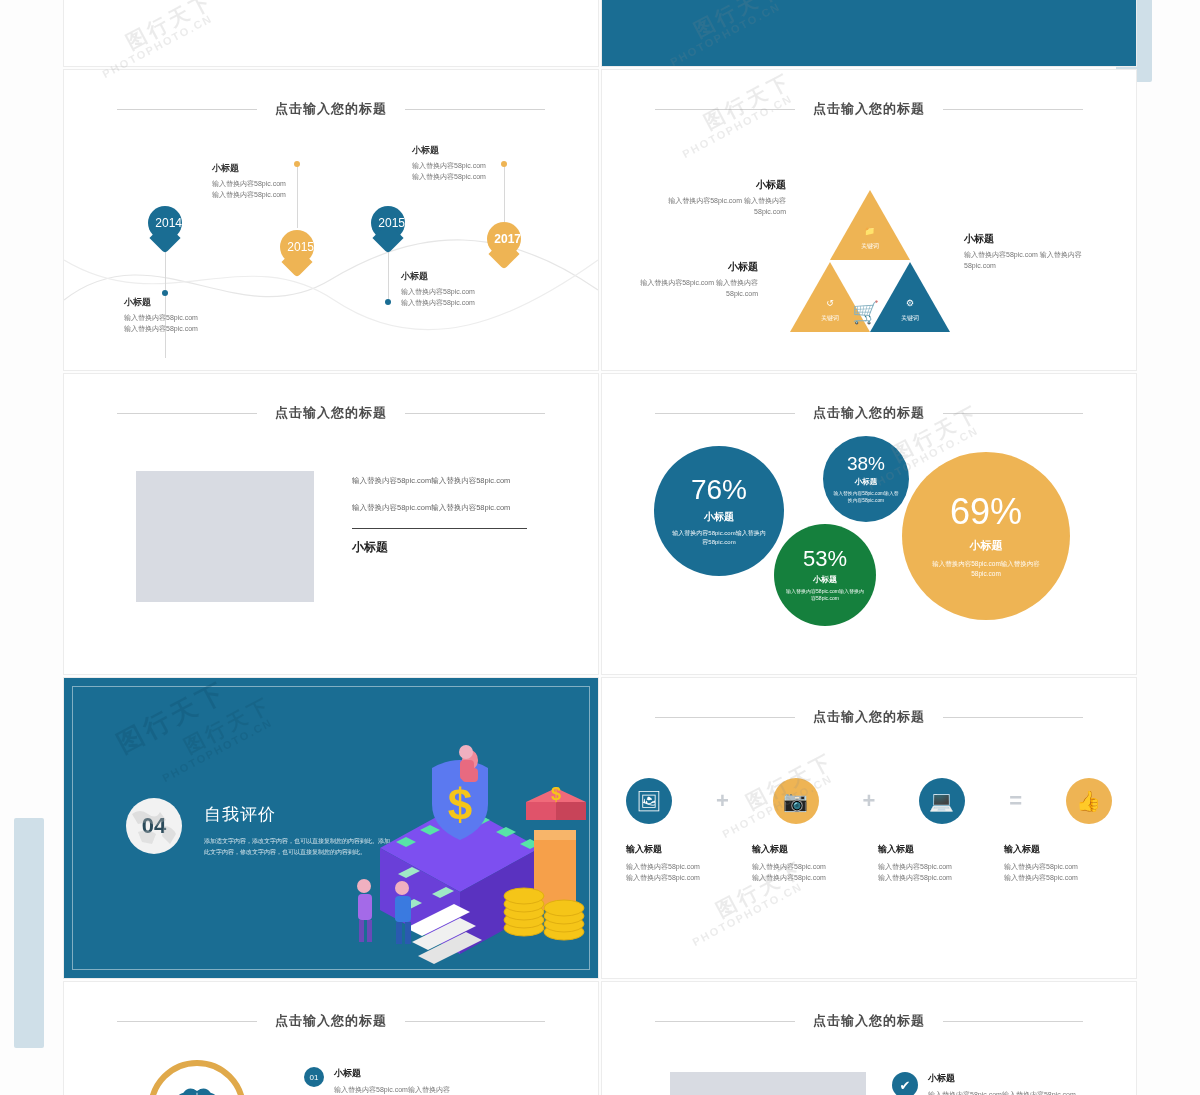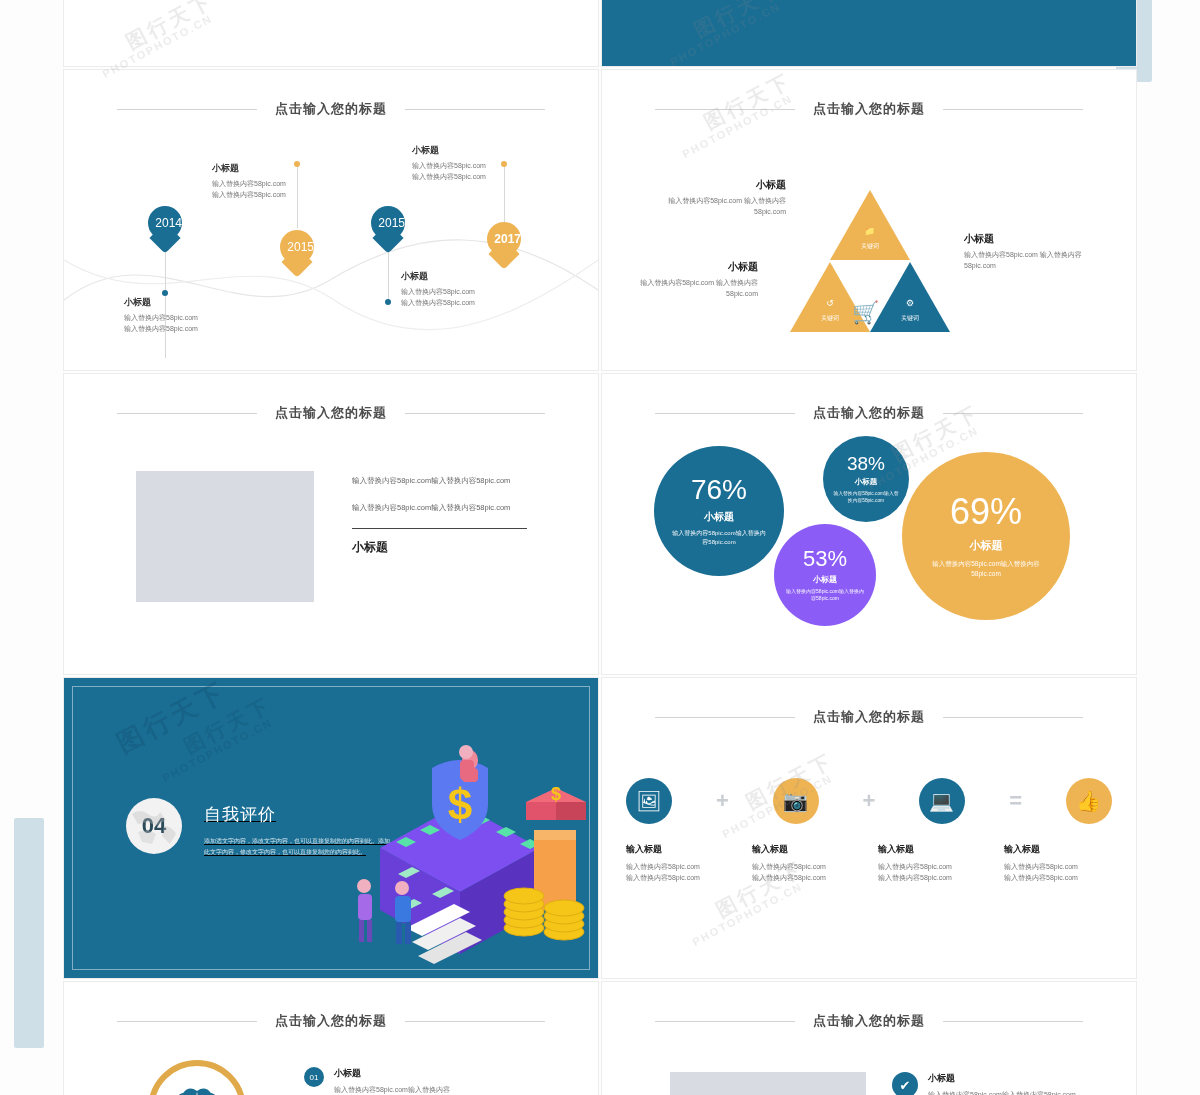--- a/index.html
+++ b/index.html
@@ -86,21 +86,21 @@
 
   
   .dark{background:#1a6d93;}
   .sec-inner{position:absolute;inset:8px;border:1px solid rgba(255,255,255,.45);}
   .globe{
     position:absolute;left:62px;top:120px;width:56px;height:56px;border-radius:50%;
     background:#f2f2f2;display:flex;align-items:center;justify-content:center;
     font-size:22px;font-weight:700;color:#2a4a5a;overflow:hidden;
   }
   .globe .map{position:absolute;inset:0;opacity:.35;}
-  .sec-txt{position:absolute;left:140px;top:125px;width:190px;text-decoration:underline;}
+  .sec-txt{position:absolute;left:140px;top:125px;width:190px;}
   .sec-txt h2{margin:0 0 10px 0;font-size:17px;color:#fff;font-weight:500;letter-spacing:1px;}
   .sec-txt p{margin:0;font-size:6px;color:rgba(255,255,255,.85);line-height:1.9;}
   .iso{position:absolute;right:8px;bottom:10px;width:270px;height:230px;}
 
   
   .icr{position:absolute;left:24px;top:100px;width:486px;
        display:flex;align-items:center;justify-content:space-between;}
   .ic-circle{width:46px;height:46px;border-radius:50%;display:flex;
              align-items:center;justify-content:center;color:#fff;font-size:20px;}
   .op{color:#c9ced4;font-size:22px;font-weight:700;line-height:1;}
@@ -308,21 +308,21 @@
           <div class="sub" style="font-size:10px;margin-top:6px;">小标题</div>
           <div class="body" style="font-size:6px;width:96px;margin-top:5px;">输入替换内容58pic.com输入替换内容58pic.com</div>
         </div>
 
         <div class="pc" style="left:221px;top:62px;width:86px;height:86px;background:#1a6d93;">
           <div class="num" style="font-size:19px;">38%</div>
           <div class="sub" style="font-size:7.5px;margin-top:4px;">小标题</div>
           <div class="body" style="font-size:4.8px;width:66px;margin-top:3px;">输入替换内容58pic.com输入替换内容58pic.com</div>
         </div>
 
-        <div class="pc" style="left:172px;top:150px;width:102px;height:102px;background:#8b5cf6;">
+        <div class="pc" style="left:172px;top:150px;width:102px;height:102px;background:#15803d;">
           <div class="num" style="font-size:22px;">53%</div>
           <div class="sub" style="font-size:8px;margin-top:4px;">小标题</div>
           <div class="body" style="font-size:5px;width:78px;margin-top:3px;">输入替换内容58pic.com输入替换内容58pic.com</div>
         </div>
       </div>
     </div>
 
     <div class="row">
 
       <div class="slide h-300 dark">

